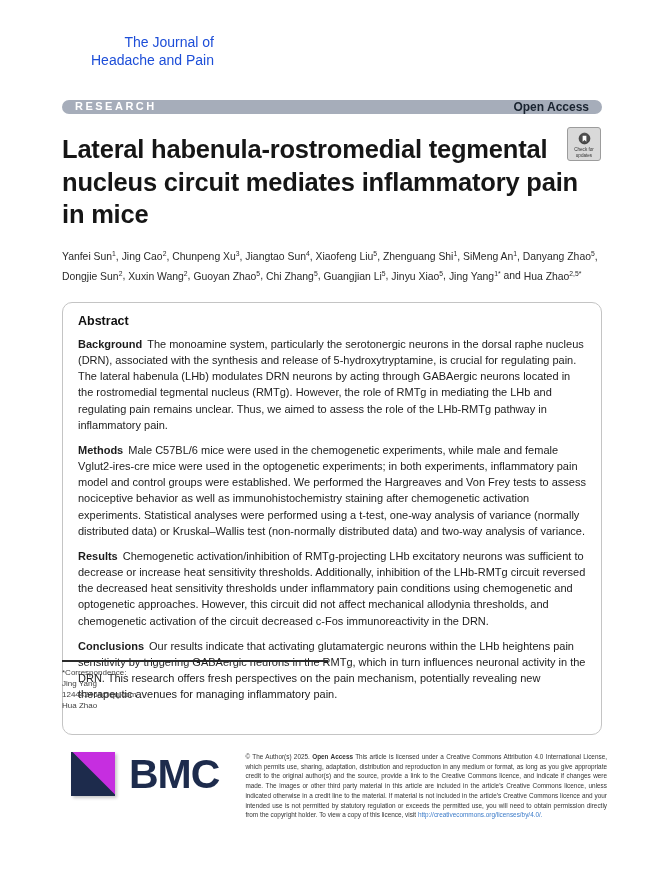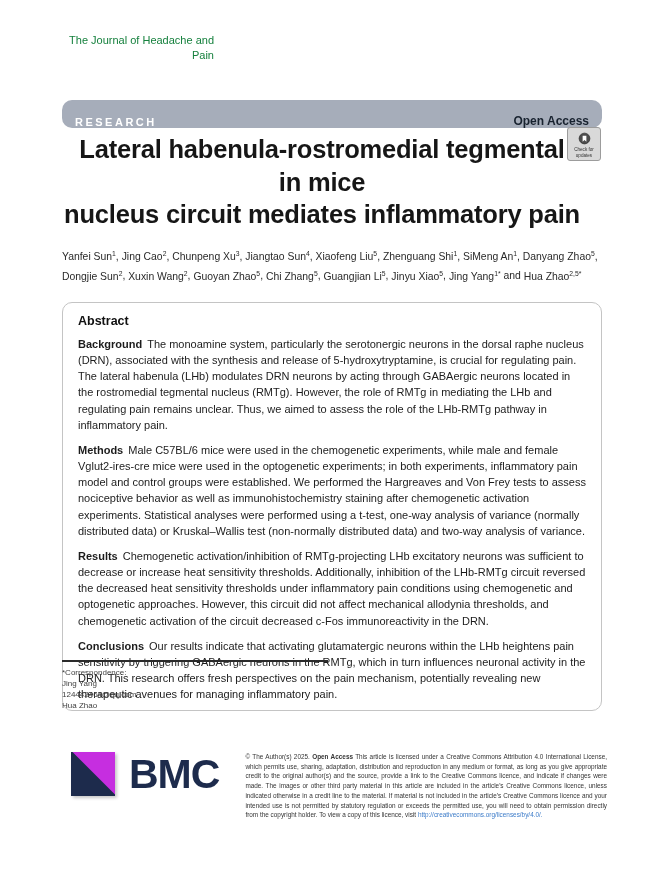--- a/index.html
+++ b/index.html
@@ -6,45 +6,45 @@
   html,body { background:#ffffff; }
   body { font-family:"Liberation Sans", sans-serif; }
   .page { position:relative; width:666px; height:886px; background:#fff; overflow:hidden; }
 
   
   .hdr { position:absolute; top:33px; left:62px; width:540px; display:flex; justify-content:space-between; }
   .hdr-left { font-size:8px; line-height:1.65; color:#1a1a1a; }
   .cite-ital { font-style:italic; }
   .cite-vol { margin-left:20px; }
   .doi { color:#1a1a1a; text-decoration:none; }
-  .hdr-right { width:152px; font-size:11px; line-height:1.32; color:#15803d; text-align:right; }
+  .hdr-right { width:152px; font-size:14px; line-height:1.32; color:#1d4ed8; text-align:right; }
 
   
-  .banner { position:absolute; top:100px; left:62px; width:540px; height:28px; background:#a6adba;
-            border-radius:10px; display:flex; align-items:flex-end; justify-content:space-between; padding:0 13px; }
+  .banner { position:absolute; top:100px; left:62px; width:540px; height:14px; background:#a6adba;
+            border-radius:10px; display:flex; align-items:flex-start; justify-content:space-between; padding:0 13px; }
   .banner .research { color:#ffffff; font-weight:bold; font-size:11px; letter-spacing:2.5px; }
   .banner .oa { color:#18222f; font-weight:bold; font-size:12px; }
 
   
   .badge { position:absolute; top:127px; left:567px; width:34px; background:#d9d9d9; border:1px solid #9c9c9c;
            border-radius:3px; padding:3px 1px 2px; text-align:center; cursor:pointer; }
   .badge svg { display:block; margin:0 auto 1px; }
   .badge-text { font-size:4.6px; line-height:1.25; color:#333; }
 
   
   .title { position:absolute; top:133px; left:62px; width:520px; font-size:25.5px; line-height:32.5px;
-           font-weight:600; color:#161616; letter-spacing:-0.2px;text-align:center; }
+           font-weight:600; color:#161616; letter-spacing:-0.2px; }
 
   
   .authors { position:absolute; top:246px; left:62px; width:540px; font-size:10.4px; line-height:16px; color:#2a2a2a; }
   .authors sup { font-size:6.8px; }
 
   
   .abstract { position:absolute; top:302px; left:62px; width:540px; border:1px solid #c4c4c4;
-              border-radius:10px; padding:11px 15px 4px; background:#fff; }
+              border-radius:10px; padding:11px 15px 28px; background:#fff; }
   .abstract h2 { font-size:12.5px; color:#111; margin:0 0 8px; }
   .abstract p { font-size:11px; line-height:1.47; color:#1c1c1c; margin:0 0 9px; }
   .abstract p:last-child { margin-bottom:4px; }
   .abstract b.lead { margin-right:5px; }
 
   
   .corr-wrap { position:absolute; top:660px; left:62px; width:300px; }
   .corr-divider { width:266px; border-top:2px solid #2b2b2b; margin-bottom:6px; }
   .corr { font-size:8px; line-height:10.9px; color:#3e3e3e; }
   .corr .email { color:#3e3e3e; text-decoration:none; }
@@ -78,22 +78,22 @@
       <path d="M9 7.4h6V17l-3-2.6L9 17z" fill="#ffffff"></path>
     </svg>
     <div class="badge-text">
       <div>Check for</div>
       <div>updates</div>
     </div>
   </div>
 
   <h1 class="title">
     <div>Lateral habenula-rostromedial tegmental</div>
+    <div>nucleus circuit mediates inflammatory pain</div>
     <div>in mice</div>
-    <div>nucleus circuit mediates inflammatory pain</div>
   </h1>
 
   <p class="authors"><span>Yanfei Sun<sup>1</sup></span>, <span>Jing Cao<sup>2</sup></span>, <span>Chunpeng Xu<sup>3</sup></span>, <span>Jiangtao Sun<sup>4</sup></span>, <span>Xiaofeng Liu<sup>5</sup></span>, <span>Zhenguang Shi<sup>1</sup></span>, <span>SiMeng An<sup>1</sup></span>, <span>Danyang Zhao<sup>5</sup></span>, <span>Dongjie Sun<sup>2</sup></span>, <span>Xuxin Wang<sup>2</sup></span>, <span>Guoyan Zhao<sup>5</sup></span>, <span>Chi Zhang<sup>5</sup></span>, <span>Guangjian Li<sup>5</sup></span>, <span>Jinyu Xiao<sup>5</sup></span>, <span>Jing Yang<sup>1*</sup></span> and <span>Hua Zhao<sup>2,5*</sup></span></p>
 
   <section class="abstract">
     <h2>Abstract</h2>
     <p><b class="lead">Background</b><span>The monoamine system, particularly the serotonergic neurons in the dorsal raphe nucleus (DRN), associated with the synthesis and release of 5-hydroxytryptamine, is crucial for regulating pain. The lateral habenula (LHb) modulates DRN neurons by acting through GABAergic neurons located in the rostromedial tegmental nucleus (RMTg). However, the role of RMTg in mediating the LHb and regulating pain remains unclear. Thus, we aimed to assess the role of the LHb-RMTg pathway in inflammatory pain.</span></p>
     <p><b class="lead">Methods</b><span>Male C57BL/6 mice were used in the chemogenetic experiments, while male and female Vglut2-ires-cre mice were used in the optogenetic experiments; in both experiments, inflammatory pain model and control groups were established. We performed the Hargreaves and Von Frey tests to assess nociceptive behavior as well as immunohistochemistry staining after chemogenetic activation experiments. Statistical analyses were performed using a t-test, one-way analysis of variance (normally distributed data) or Kruskal–Wallis test (non-normally distributed data) and two-way analysis of variance.</span></p>
     <p><b class="lead">Results</b><span>Chemogenetic activation/inhibition of RMTg-projecting LHb excitatory neurons was sufficient to decrease or increase heat sensitivity thresholds. Additionally, inhibition of the LHb-RMTg circuit reversed the decreased heat sensitivity thresholds under inflammatory pain conditions using chemogenetic and optogenetic approaches. However, this circuit did not affect mechanical allodynia thresholds, and chemogenetic activation of the circuit decreased c-Fos immunoreactivity in the DRN.</span></p>
     <p><b class="lead">Conclusions</b><span>Our results indicate that activating glutamatergic neurons within the LHb heightens pain sensitivity by triggering GABAergic neurons in the RMTg, which in turn influences neuronal activity in the DRN. This research offers fresh perspectives on the pain mechanism, potentially revealing new therapeutic avenues for managing inflammatory pain.</span></p>

